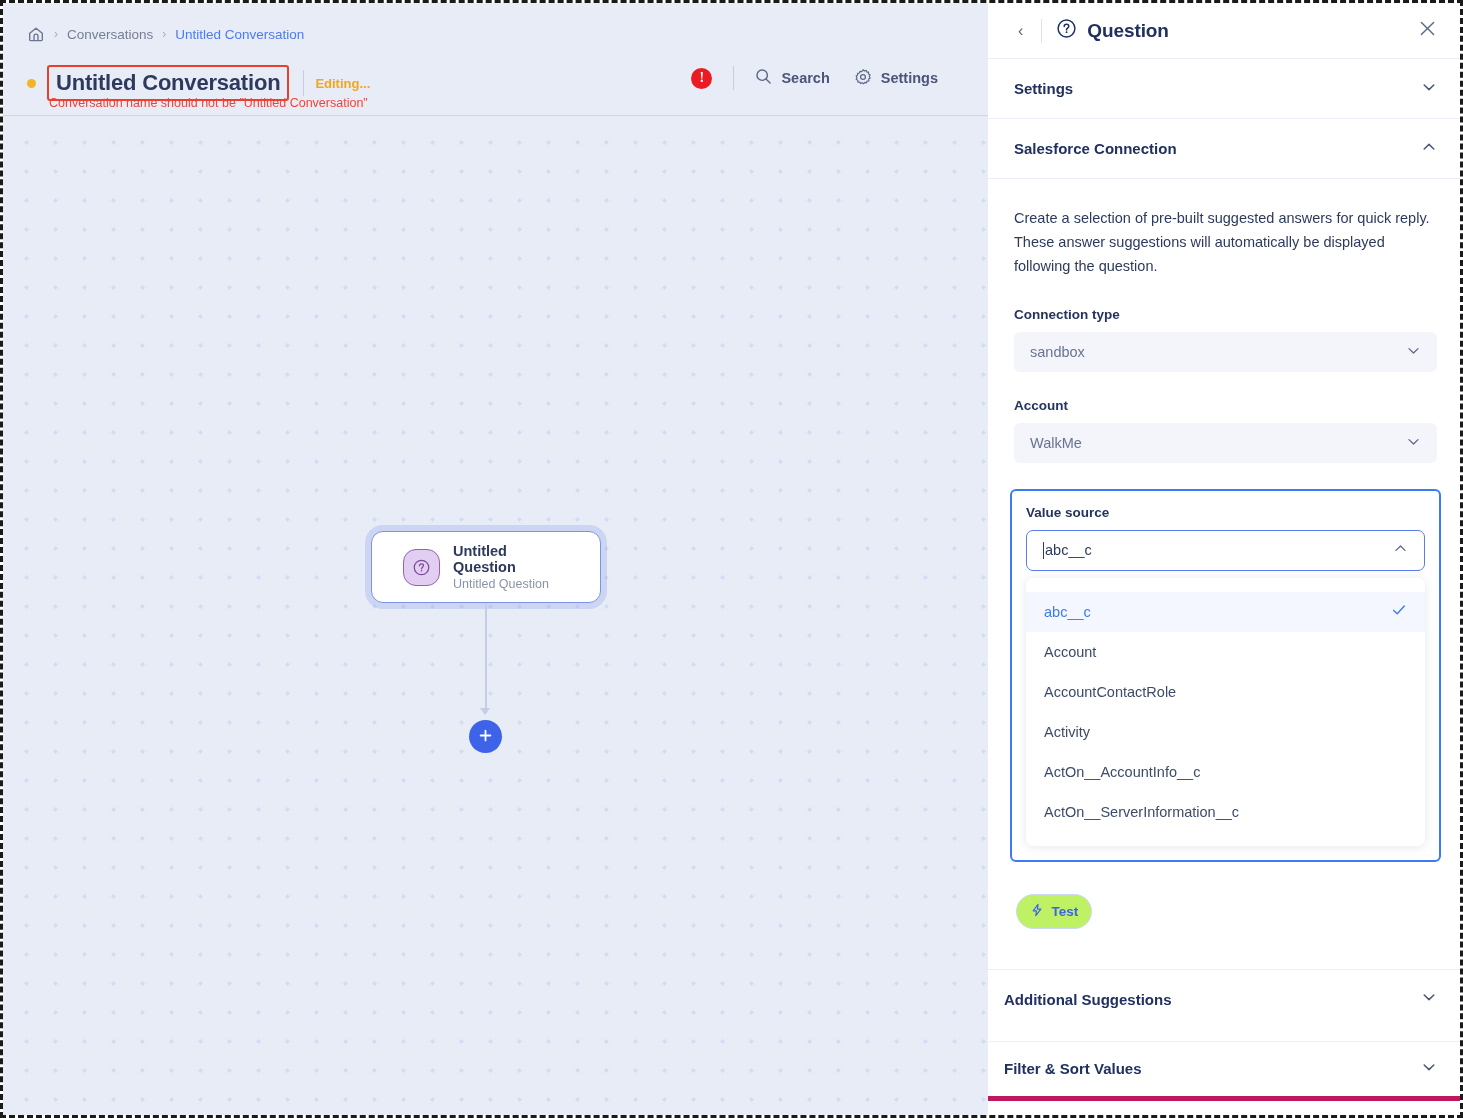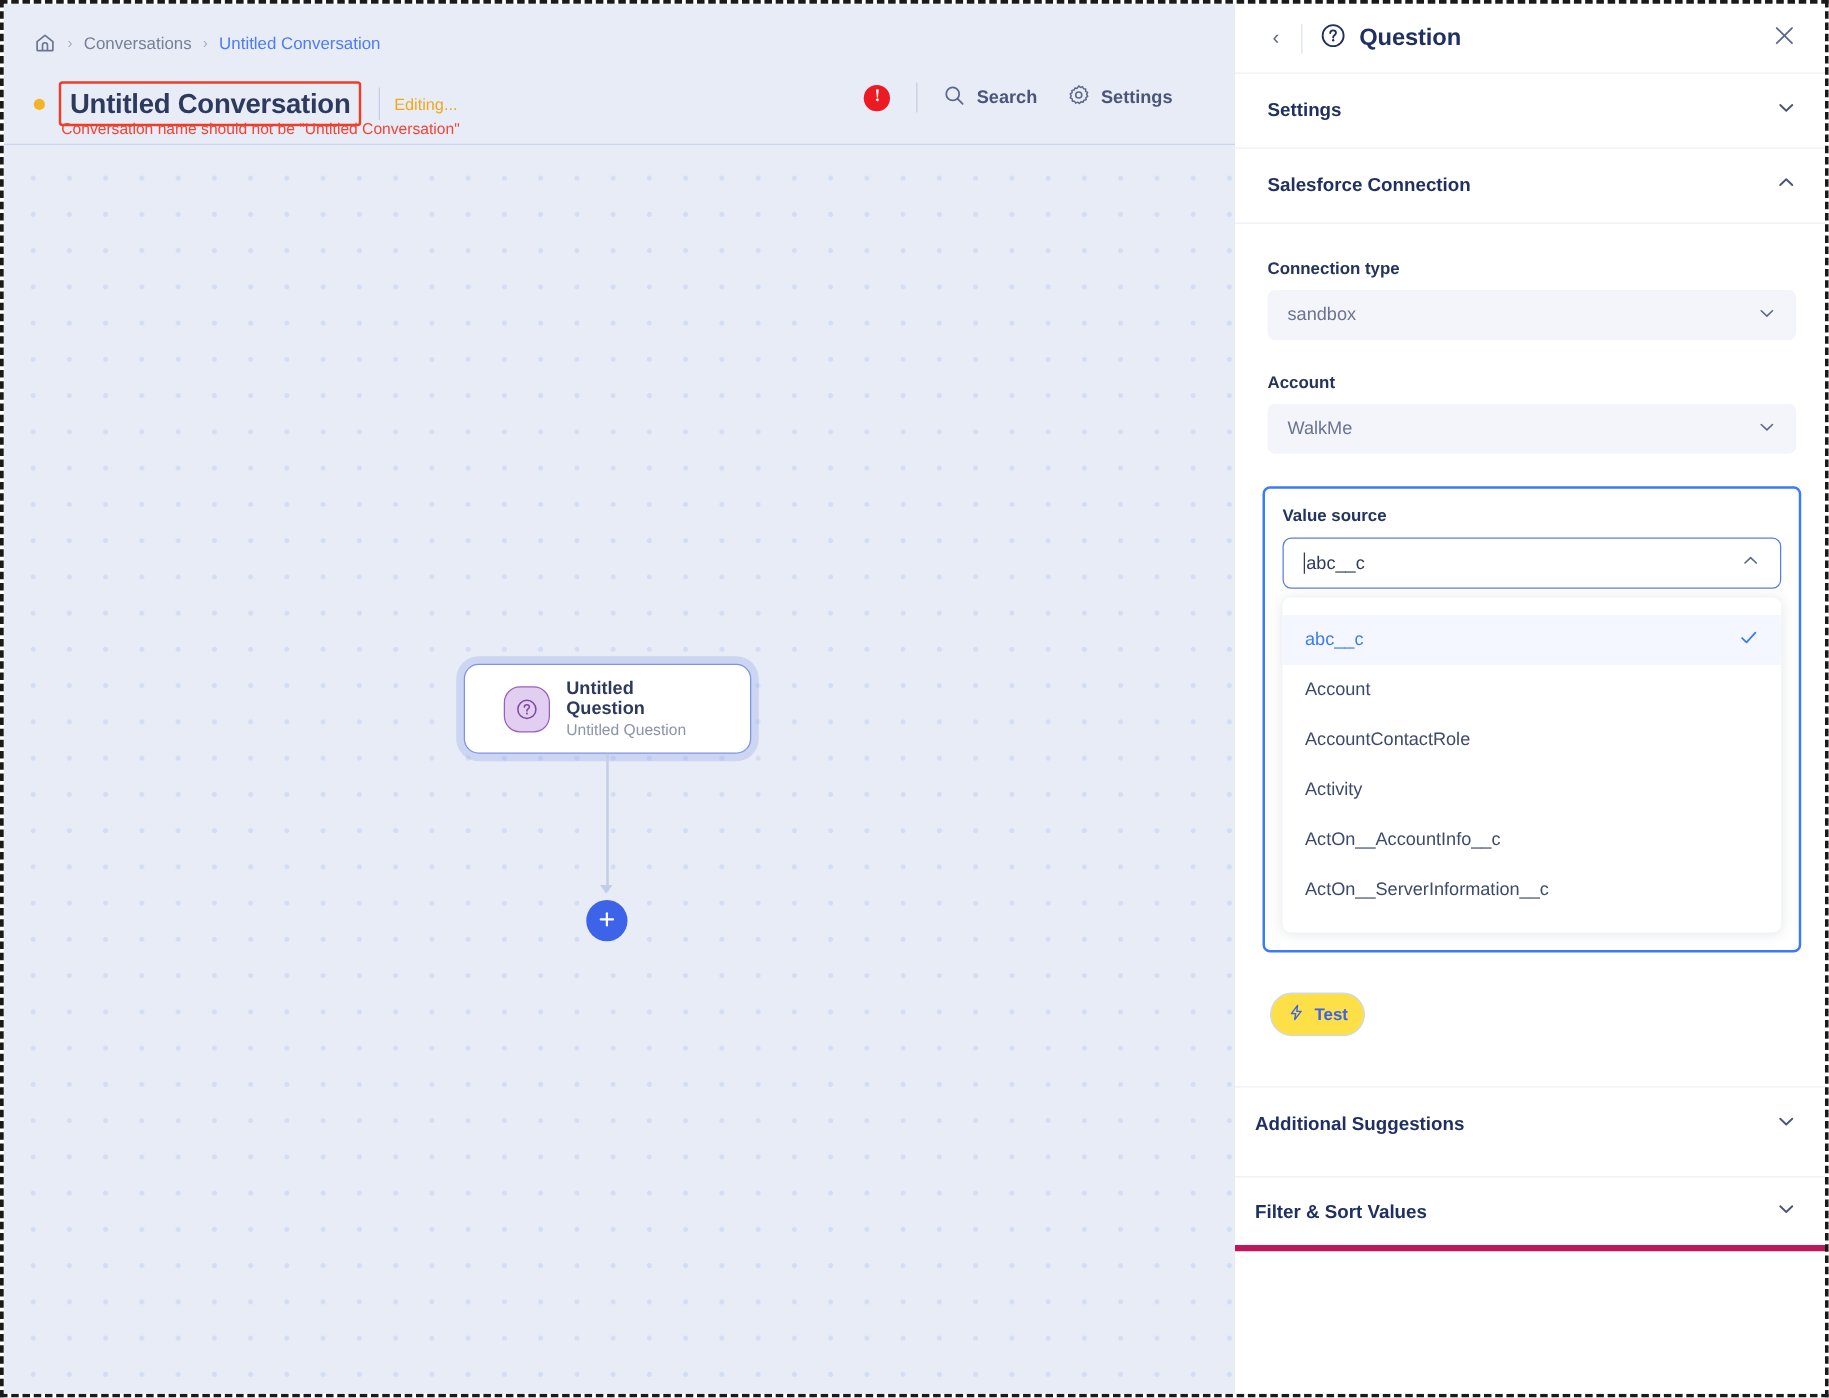--- a/index.html
+++ b/index.html
@@ -75,21 +75,21 @@
     background: transparent;
     outline: none;
   }
   .title-divider {
     width: 1px; height: 26px;
     background: #c3cde4;
     margin-left: 3px;
   }
   .editing-label {
     font-size: 13px;
-    font-weight: 400;
+    font-weight: 700;
     color: #f2a71b;
   }
   .validation-msg {
     position: absolute;
     left: 46px; top: 93px;
     font-size: 12.5px;
     color: #f04438;
     white-space: nowrap;
   }
 
@@ -293,21 +293,21 @@
     color: #3c7bf5;
   }
   .option-row .check { margin-left: auto; color: #3c7bf5; display: block; }
 
   .test-btn {
     margin: 16px 0 0 2px;
     height: 35px;
     width: 76px;
     border: 1px solid #cbd9f7;
     border-radius: 18px;
-    background: #fde047;
+    background: #bef264;
     display: flex; align-items: center; justify-content: center;
     gap: 8px;
     color: #3c63e8;
     font-size: 13.5px;
     font-weight: 700;
     cursor: pointer;
   }
 
   .bottom-sections { margin-top: 40px; }
   .bottom-sections .section-head { border-top: 1px solid #eceff6; border-bottom: none; padding-left: 16px; }
@@ -433,20 +433,21 @@
       <span class="section-head-title">Salesforce Connection</span>
       <span class="section-chevron">
         <svg width="16" height="16" viewBox="0 0 16 16" fill="none">
           <polyline points="3.2,10 8,5.4 12.8,10" stroke="#4a5578" stroke-width="1.5" fill="none" stroke-linecap="round" stroke-linejoin="round"></polyline>
         </svg>
       </span>
     </div>
 
     <div class="panel-body">
 
+      <div class="desc">Create a selection of pre-built suggested answers for quick reply. These answer suggestions will automatically be displayed following the question.</div>
 
       <div class="field-block">
         <div class="field-label">Connection type</div>
         <div class="select-box">
           <span>sandbox</span>
           <span class="chev">
             <svg width="15" height="15" viewBox="0 0 16 16" fill="none">
               <polyline points="3.2,6 8,10.6 12.8,6" stroke="#5c6888" stroke-width="1.4" fill="none" stroke-linecap="round" stroke-linejoin="round"></polyline>
             </svg>
           </span>

